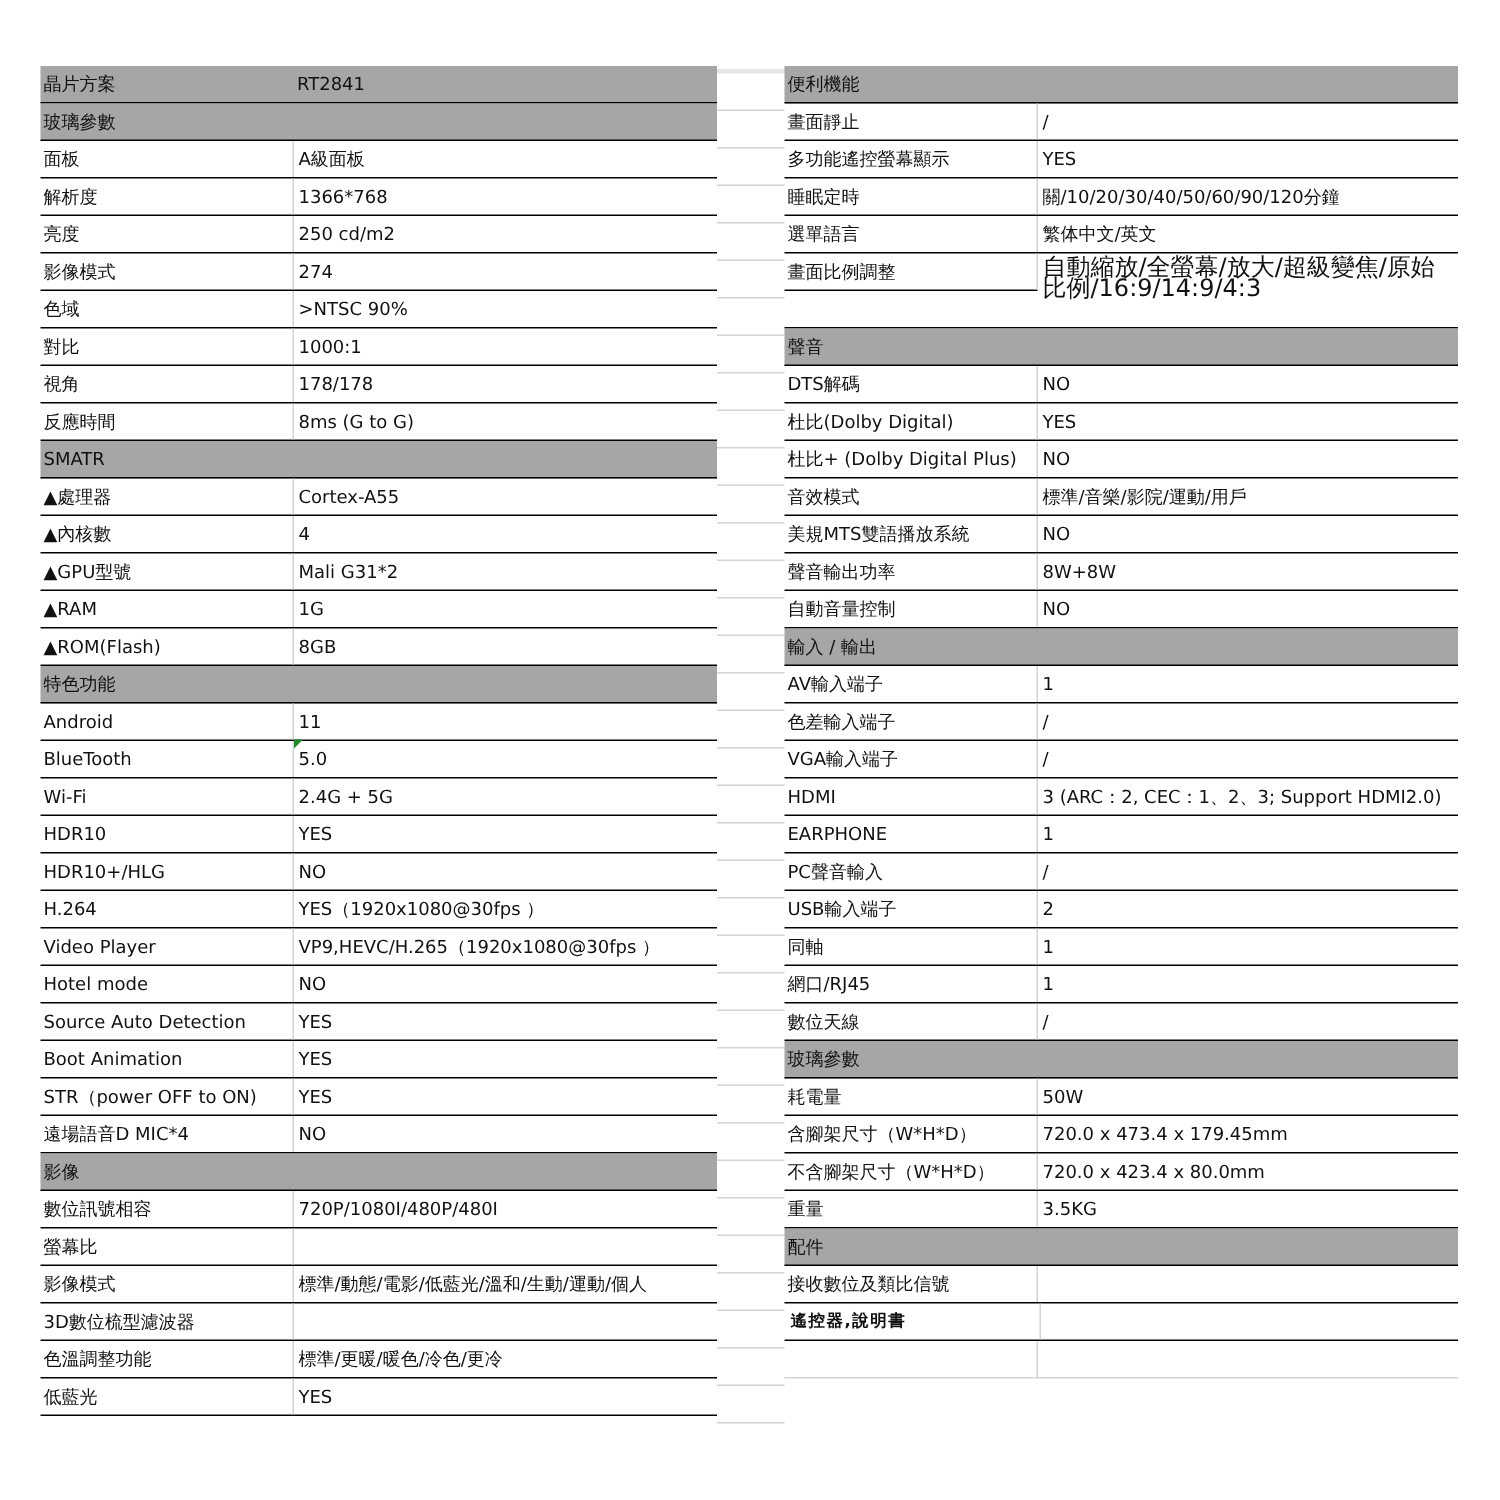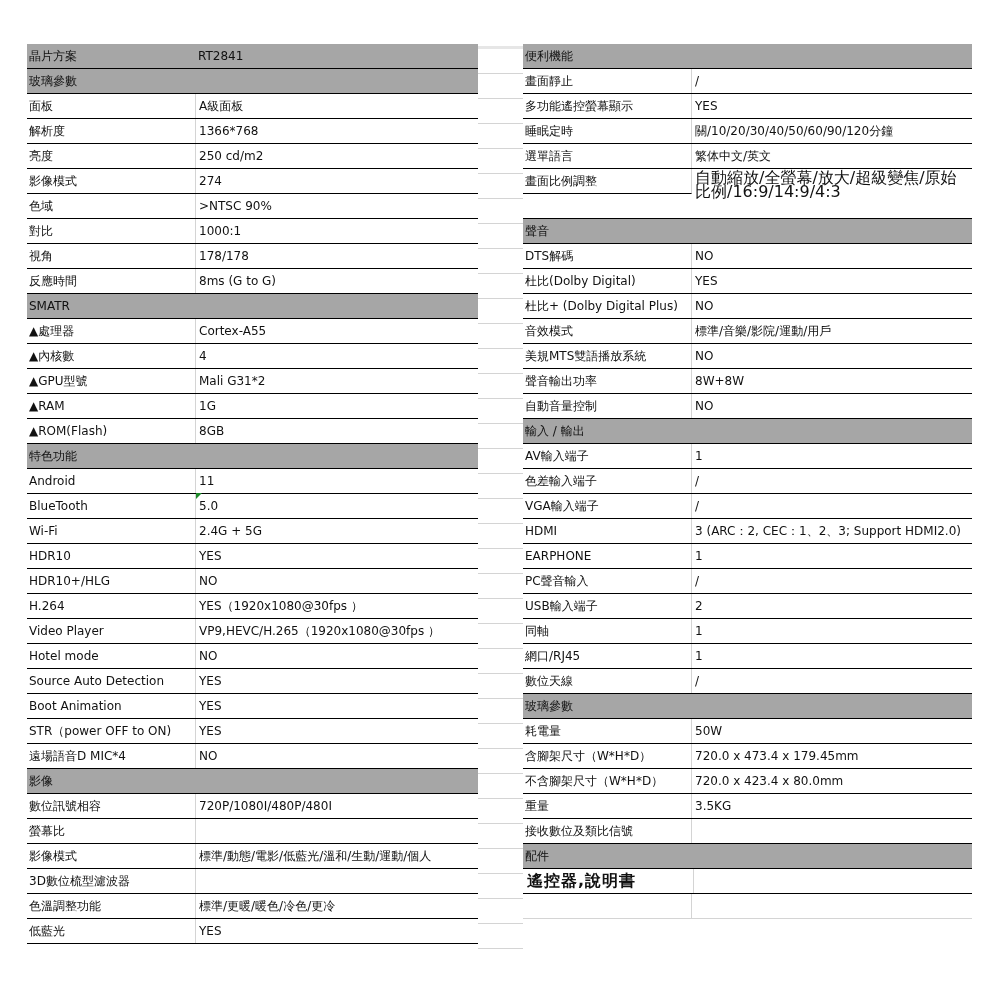--- a/index.html
+++ b/index.html
@@ -13,21 +13,21 @@
   .gap .gl { height:24px; border-bottom:1px solid #d4d4d4; }
   .row { display:flex; height:24px; border-bottom:1px solid #000; position:relative; }
   .row.sec { background:#a6a6a6; }
   .row.noline { border-bottom:1px solid #d4d4d4; }
   .cell { font-size:12px; line-height:24px; padding-left:2px; white-space:nowrap; overflow:visible; }
   .left .lab { width:166px; border-right:1px solid #d4d4d4; }
   .right .lab { width:166px; border-right:1px solid #d4d4d4; }
   .row.sec .lab { border-right:none; }
   .val { flex:1; padding-left:3px; }
   .multi { line-height:14px; padding-top:2px; white-space:normal; font-size:16px; }
-  .big { font-size:16px; font-weight:bold; letter-spacing:1px; padding-left:4px; }
+  .big { font-size:11px; font-weight:bold; letter-spacing:1px; padding-left:4px; }
   .tri { position:absolute; left:169px; top:-1px; width:0; height:0;
          border-top:6px solid #1e8a2a; border-right:6px solid transparent; }
 </style>
 </head>
 <body>
 
 <div class="topline"></div>
 <div class="sheet left" id="left">
     <div class="row sec">
       <div class="cell lab">晶片方案</div>
@@ -327,26 +327,26 @@
       <div class="cell val">720.0 x 473.4 x 179.45mm</div>
     </div>
     <div class="row">
       <div class="cell lab">不含腳架尺寸（W*H*D）</div>
       <div class="cell val">720.0 x 423.4 x 80.0mm</div>
     </div>
     <div class="row">
       <div class="cell lab">重量</div>
       <div class="cell val">3.5KG</div>
     </div>
+    <div class="row sec">
+      <div class="cell lab">配件</div>
+      <div class="cell val"></div>
+    </div>
     <div class="row">
       <div class="cell lab">接收數位及類比信號</div>
-      <div class="cell val"></div>
-    </div>
-    <div class="row sec">
-      <div class="cell lab">配件</div>
       <div class="cell val"></div>
     </div>
     <div class="row">
       <div class="cell lab big">遙控器,說明書</div>
       <div class="cell val"></div>
     </div>
     <div class="row noline">
       <div class="cell lab"></div>
       <div class="cell val"></div>
     </div>

